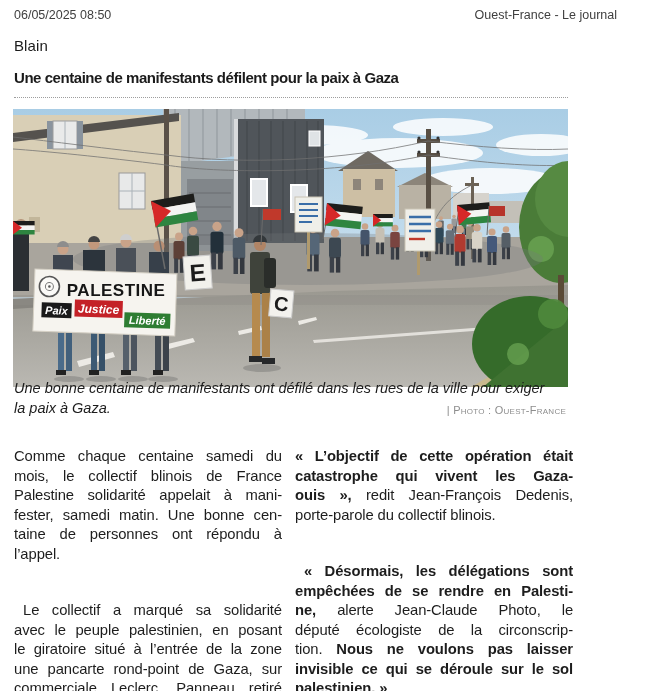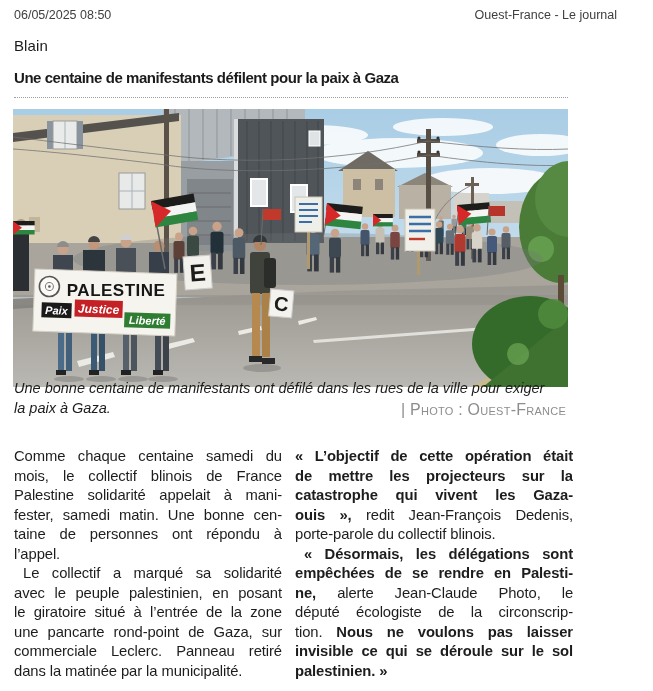--- a/index.html
+++ b/index.html
@@ -12,29 +12,29 @@
   .kicker{position:absolute;top:37px;left:14px;font-size:15px;font-weight:400;letter-spacing:.1px;}
   .title{position:absolute;top:69px;left:14px;width:615px;font-size:15px;font-weight:700;
     letter-spacing:-0.45px;white-space:nowrap;}
   .title-rule{position:absolute;top:97px;left:14px;width:554px;height:0;border-bottom:1px dotted #9d9d9d;}
   .photo{position:absolute;top:109px;left:13px;width:555px;height:278px;}
   .photo svg{display:block;}
   .caption{position:absolute;top:378px;left:14px;width:554px;font-size:14.5px;font-style:italic;
     line-height:20px;color:#1c1c1c;}
   .caption .cap-line{white-space:nowrap;}
   .credit{position:absolute;right:2px;top:22px;font-style:normal;font-variant:small-caps;
-    font-size:16px;color:#8d8d8d;letter-spacing:.25px;}
+    font-size:11px;color:#8d8d8d;letter-spacing:.25px;}
   .columns{position:absolute;top:447px;left:14px;width:560px;}
   .col{position:absolute;top:0;}
   .col-left{left:0;width:268px;}
   .col-right{left:281px;width:278px;}
   .tline{font-size:14.8px;line-height:19.5px;height:19.5px;overflow:hidden;
     text-align:justify;text-align-last:justify;letter-spacing:-0.1px;color:#1d1d1d;}
   .tline.last{text-align-last:left;}
-  .tline.indent{text-indent:9px;}
+  .tline.indent{text-indent:9px;margin-top:37px;}
   .b{font-weight:700;}
 </style>
 </head>
 <body>
 
 <div class="print-header">
   <span>06/05/2025 08:50</span>
   <span>Ouest-France - Le journal</span>
 </div>
 
@@ -315,21 +315,20 @@
       <div class="tline last"><span>l’appel.</span></div>
       <div class="tline indent"><span>Le collectif a marqué sa solidarité</span></div>
       <div class="tline"><span>avec le peuple palestinien, en posant</span></div>
       <div class="tline"><span>le giratoire situé à l’entrée de la zone</span></div>
       <div class="tline"><span>une pancarte rond-point de Gaza, sur</span></div>
       <div class="tline"><span>commerciale Leclerc. Panneau retiré</span></div>
       <div class="tline last"><span>dans la matinée par la municipalité.</span></div>
     </div>
   <div class="col col-right">
       <div class="tline"><span class="b">« L’objectif de cette opération était</span></div>
-      <div class="tline"><span class="b">de mettre les projecteurs sur la</span></div>
       <div class="tline"><span class="b">catastrophe qui vivent les Gaza-</span></div>
       <div class="tline"><span class="b">ouis », </span><span>redit Jean-François Dedenis,</span></div>
       <div class="tline last"><span>porte-parole du collectif blinois.</span></div>
       <div class="tline indent"><span class="b">« Désormais, les délégations sont</span></div>
       <div class="tline"><span class="b">empêchées de se rendre en Palesti-</span></div>
       <div class="tline"><span class="b">ne, </span><span>alerte Jean-Claude Photo, le</span></div>
       <div class="tline"><span>député écologiste de la circonscrip-</span></div>
       <div class="tline"><span>tion. </span><span class="b">Nous ne voulons pas laisser</span></div>
       <div class="tline"><span class="b">invisible ce qui se déroule sur le sol</span></div>
       <div class="tline last"><span class="b">palestinien. »</span></div>

